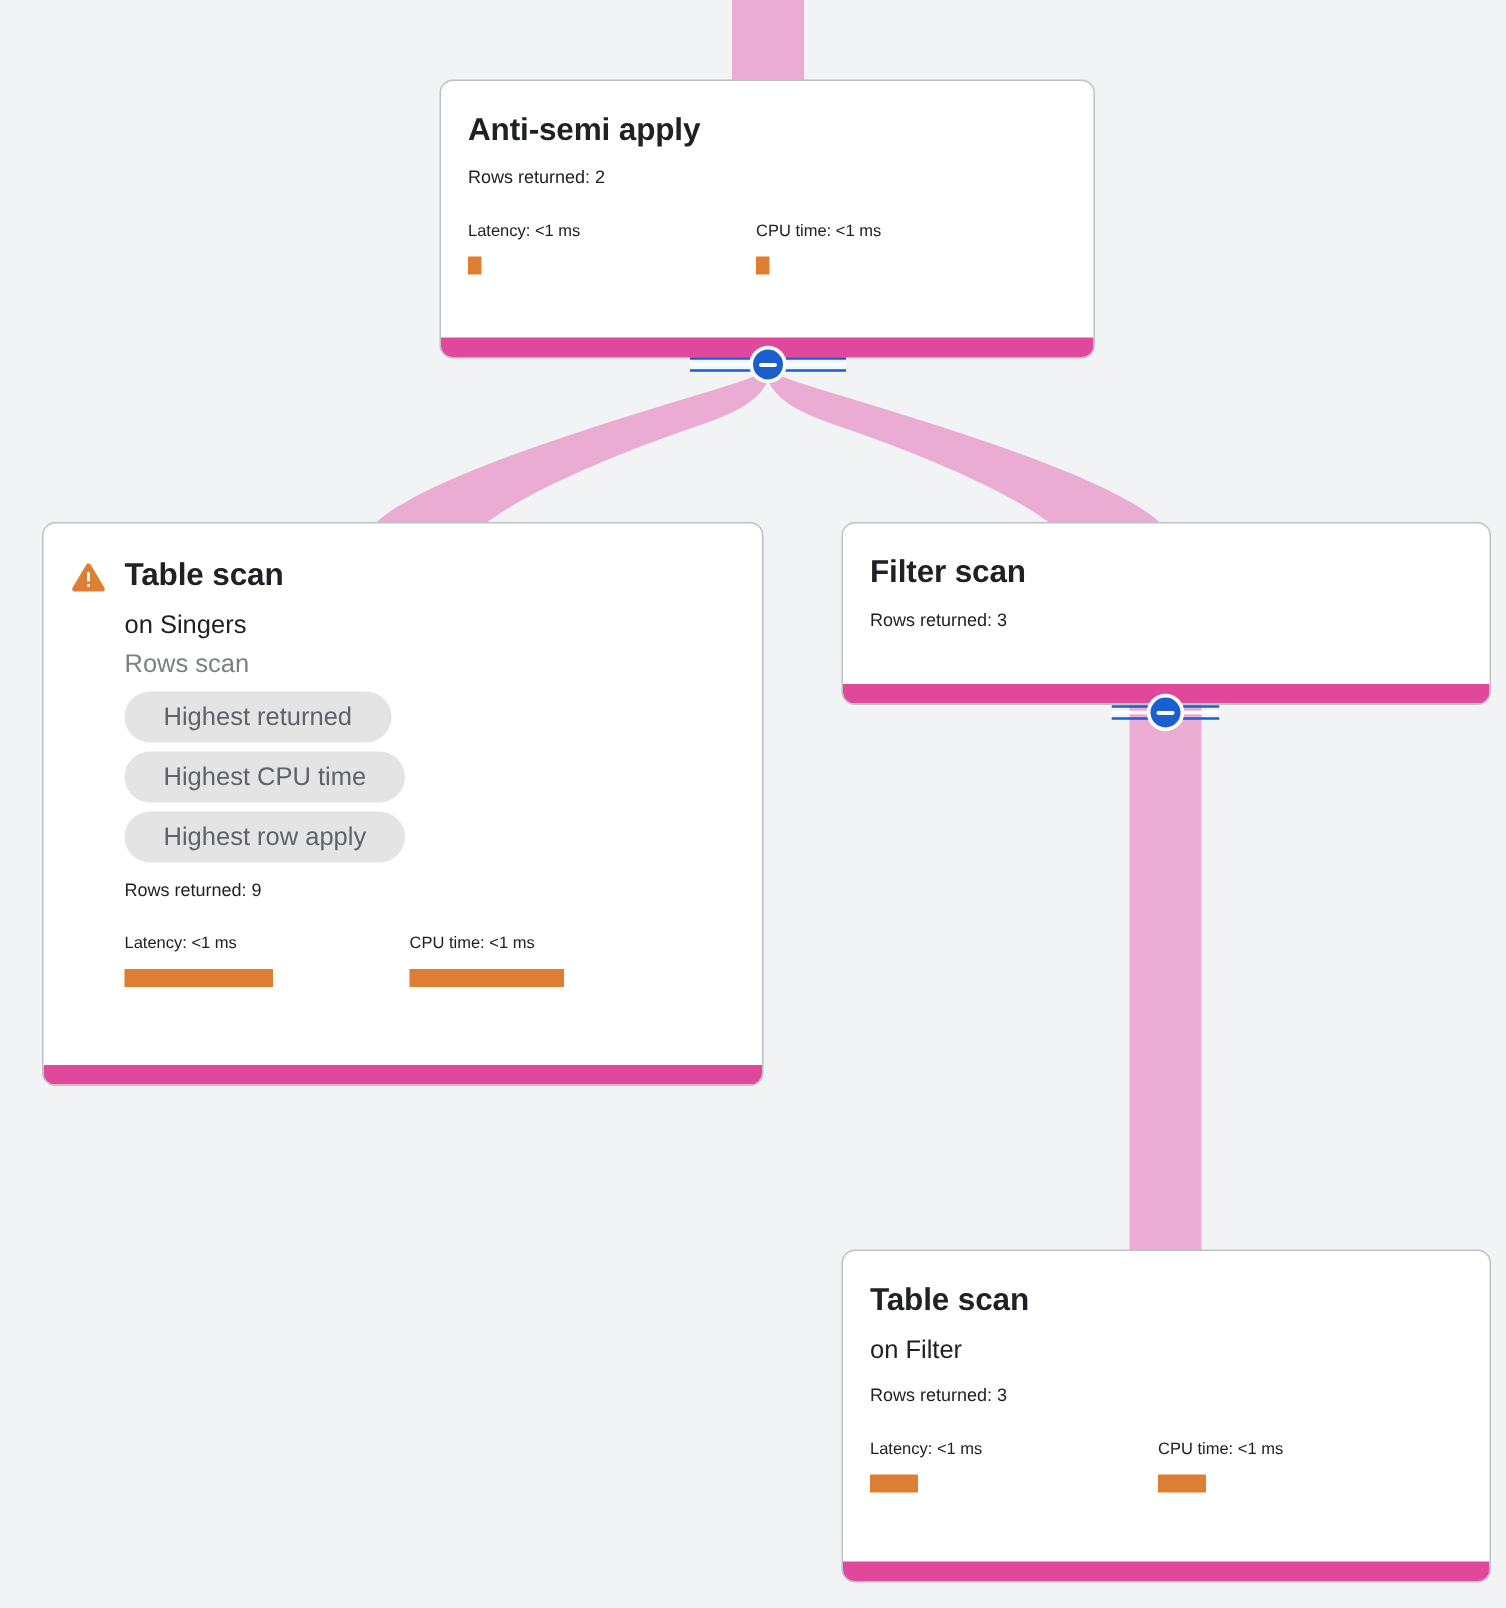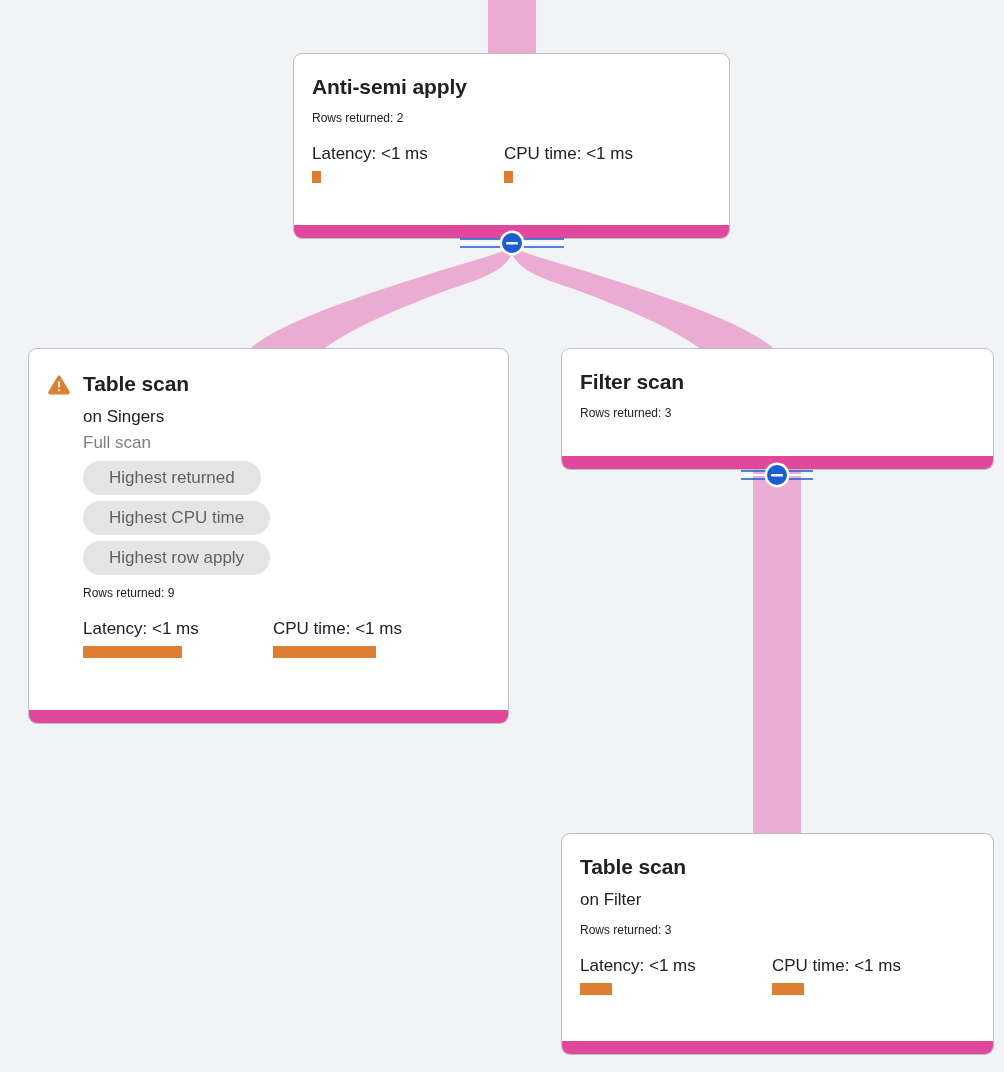--- a/index.html
+++ b/index.html
@@ -103,21 +103,21 @@
   }
 
   .metrics {
     display: flex;
     margin-top: 12px;
   }
   .metric {
     box-sizing: border-box;
   }
   .metric-label {
-    font-size: 17px;
+    font-size: 11px;
     color: #202124;
     line-height: 22px;
     white-space: nowrap;
   }
   .metric-bar {
     height: 12px;
     background: #dd7e32;
     margin-top: 6px;
   }
 
@@ -200,21 +200,21 @@
           <svg viewBox="0 0 24 24" width="24" height="24">
             <path d="M12 2.6c.62 0 1.2.33 1.52.86l9.1 15.4c.66 1.12-.14 2.54-1.44 2.54H2.82c-1.3 0-2.1-1.42-1.44-2.54l9.1-15.4c.32-.53.9-.86 1.52-.86z" fill="#dd7e32"></path>
             <rect x="11" y="8.2" width="2" height="6.4" rx="1" fill="#ffffff"></rect>
             <rect x="11" y="16.2" width="2" height="2.2" rx="1" fill="#ffffff"></rect>
           </svg>
         </span>
         <div class="node-title">Table scan</div>
       </div>
       <div class="indent">
         <div class="node-sub">on Singers</div>
-        <div class="node-sub muted">Full scan</div>
+        <div class="node-sub muted">Rows scan</div>
         <div class="chips">
           <span class="chip">Highest returned</span>
           <span class="chip">Highest CPU time</span>
           <span class="chip">Highest row apply</span>
         </div>
         <div class="node-rows">Rows returned: 9</div>
         <div class="metrics">
           <div class="metric" style="width:190px;">
             <div class="metric-label">Latency: &lt;1 ms</div>
             <div class="metric-bar" style="width:99px;"></div>

